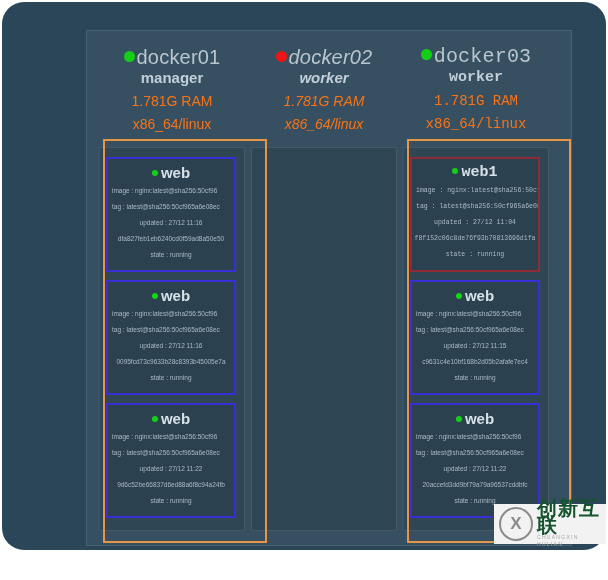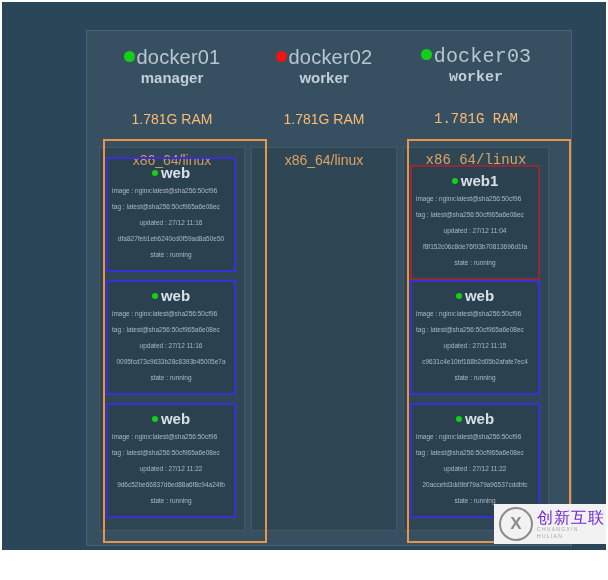--- a/index.html
+++ b/index.html
@@ -16,20 +16,21 @@
 
   
   #viewer {
     position: absolute;
     left: 2px;
     top: 2px;
     width: 604px;
     height: 548px;
     background: #2b4658;
     box-sizing: border-box;
+    border-radius: 22px;
   }
 
   
   #stage {
     position: absolute;
     left: 84px;
     top: 28px;
     width: 486px;
     height: 516px;
     background: rgba(255,255,255,0.055);
@@ -37,21 +38,21 @@
     box-sizing: border-box;
   }
 
   
   .node-col {
     position: absolute;
     top: 14px;
     width: 146px;
   }
   #col-0 { left: 12px; }
-  #col-1 { left: 164px; }
+  #col-1 { left: 164px; font-style: italic; }
   #col-2 { left: 316px; font-family: Liberation Mono, monospace; }
 
   .node-title {
     text-align: center;
     font-size: 20px;
     color: #b9c6cf;
     letter-spacing: 0.2px;
     line-height: 24px;
     white-space: nowrap;
   }
@@ -68,22 +69,22 @@
   .node-role {
     text-align: center;
     font-size: 15px;
     font-weight: bold;
     color: #c3cfd8;
     line-height: 18px;
   }
   .node-ram, .node-arch {
     text-align: center;
     font-size: 14px;
-    color: #fdba74;
-    margin-top: 24px;
+    color: #f97316;
+    margin-top: 6px;
     line-height: 17px;
   }
 
   
   .node-body {
     position: absolute;
     top: 116px;
     width: 146px;
     height: 384px;
     background: rgba(0,0,0,0.12);
@@ -171,23 +172,23 @@
     color: #8b8b8b;
     font-size: 17px;
     font-weight: bold;
     display: flex;
     align-items: center;
     justify-content: center;
     flex: 0 0 auto;
   }
   #wm-text { margin-left: 4px; }
   #wm-cn {
-    font-size: 16px;
-    color: #6d28d9;
-    font-weight: normal;
+    font-size: 20px;
+    color: #14532d;
+    font-weight: bold;
     letter-spacing: 1px;
     line-height: 17px;
   }
   #wm-py {
     font-size: 5px;
     color: #a5a5a5;
     letter-spacing: 1.3px;
     line-height: 7px;
   }
 </style>
@@ -245,21 +246,21 @@
           <div class="task-name"><span class="task-dot" style="background: rgb(20, 208, 20);"></span><span>web</span></div>
           <div class="task-line left">image : nginx:latest@sha256:50cf96</div>
           <div class="task-line left">tag : latest@sha256:50cf965a6e08ec</div>
           <div class="task-line">updated : 27/12 11:22</div>
           <div class="task-line">9d6c52be66837d6ed88a6f8c94a24fb</div>
           <div class="task-line">state : running</div>
         </div>
       </div>
     <div class="node-body" id="body-1"></div>
     <div class="node-body" id="body-2">
-        <div class="task accent-red" style="top: 17px;">
+        <div class="task accent-red" style="top: 9px; font-family: Liberation Mono, monospace;">
           <div class="task-name"><span class="task-dot" style="background: rgb(20, 208, 20);"></span><span>web1</span></div>
           <div class="task-line left">image : nginx:latest@sha256:50cf96</div>
           <div class="task-line left">tag : latest@sha256:50cf965a6e08ec</div>
           <div class="task-line">updated : 27/12 11:04</div>
           <div class="task-line">f8f152c06c8de76f93b70813696d1fa</div>
           <div class="task-line">state : running</div>
         </div>
         <div class="task" style="top: 132px;">
           <div class="task-name"><span class="task-dot" style="background: rgb(20, 208, 20);"></span><span>web</span></div>
           <div class="task-line left">image : nginx:latest@sha256:50cf96</div>

